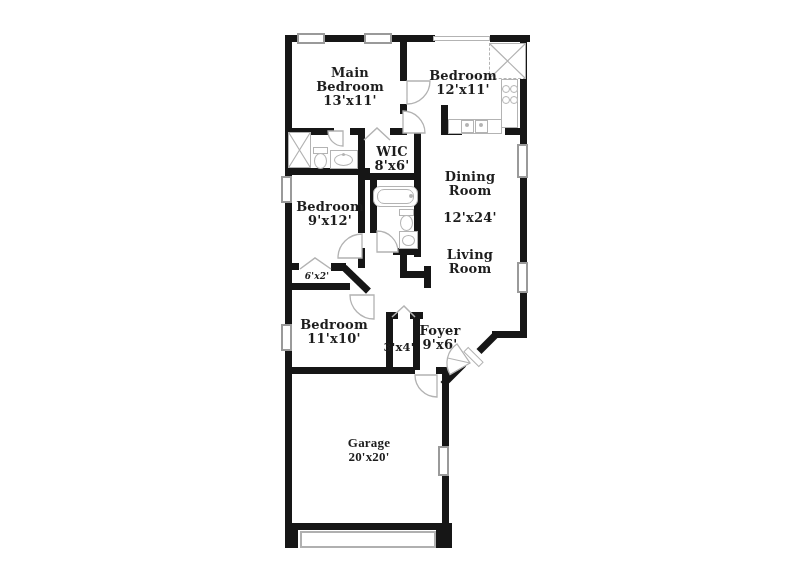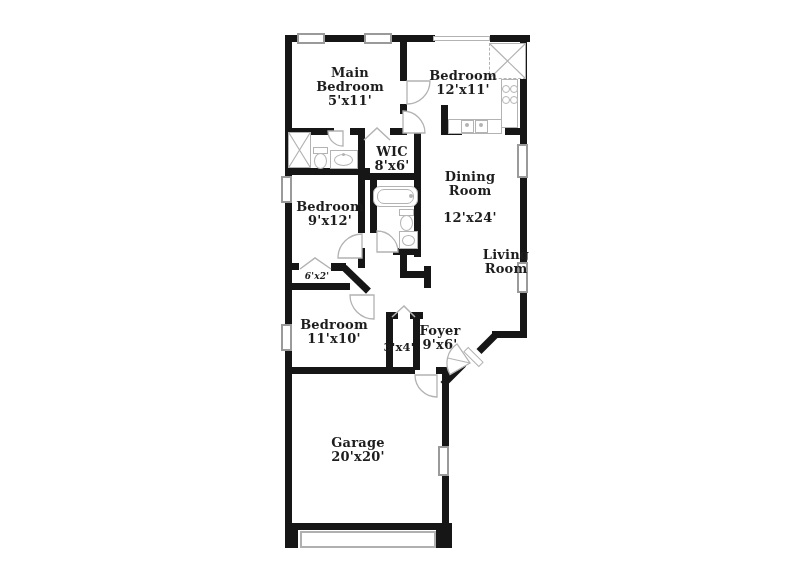--- a/index.html
+++ b/index.html
@@ -123,38 +123,38 @@
     <polyline class="bifold" points="364,140 377,128 390,140"></polyline>
     <polyline class="bifold" points="300,269 315,258 331,269"></polyline>
     <polyline class="bifold" points="392,317 404,306 415,317"></polyline>
     <path class="xline" d="M289 133 L310 167 M310 133 L289 167"></path>
     <path class="xline" d="M490 44 L525 78 M525 44 L490 78"></path>
   </svg>
 
   <div class="label" style="left:350px;top:66px;">
     <span>Main</span>
     <span>Bedroom</span>
-    <span>5'x11'</span>
+    <span>13'x11'</span>
   </div>
   <div class="label" style="left:463px;top:69px;">
     <span>Bedroom</span>
     <span>12'x11'</span>
   </div>
   <div class="label" style="left:392px;top:145px;">
     <span>WIC</span>
     <span>8'x6'</span>
   </div>
   <div class="label" style="left:470px;top:170px;">
     <span>Dining</span>
     <span>Room</span>
   </div>
   <div class="label" style="left:470px;top:211px;">
     <span>12'x24'</span>
   </div>
-  <div class="label" style="left:470px;top:248px;margin-left:36px;">
+  <div class="label" style="left:470px;top:248px;">
     <span>Living</span>
     <span>Room</span>
   </div>
   <div class="label" style="left:330px;top:200px;">
     <span>Bedroom</span>
     <span>9'x12'</span>
   </div>
   <div class="label sm" style="left:317px;top:271px;font-style:italic;">
     <span>6'x2'</span>
   </div>
@@ -162,18 +162,18 @@
     <span>Bedroom</span>
     <span>11'x10'</span>
   </div>
   <div class="label md" style="left:399px;top:341px;">
     <span>3'x4'</span>
   </div>
   <div class="label" style="left:440px;top:324px;">
     <span>Foyer</span>
     <span>9'x6'</span>
   </div>
-  <div class="label" style="left:358px;top:436px;">
+  <div class="label" style="left:369px;top:436px;font-family:Liberation Serif, serif;">
     <span>Garage</span>
     <span>20'x20'</span>
   </div>
 
 </div>
 
 </body></html>

